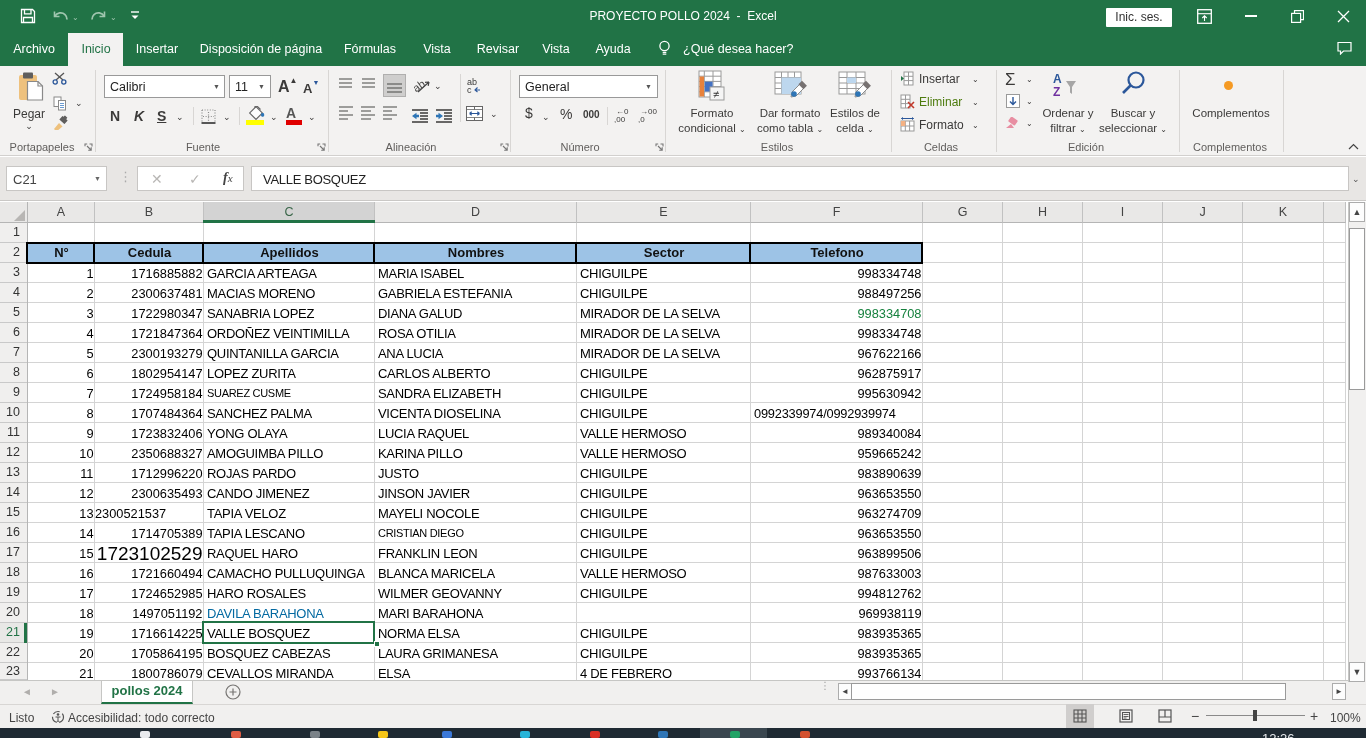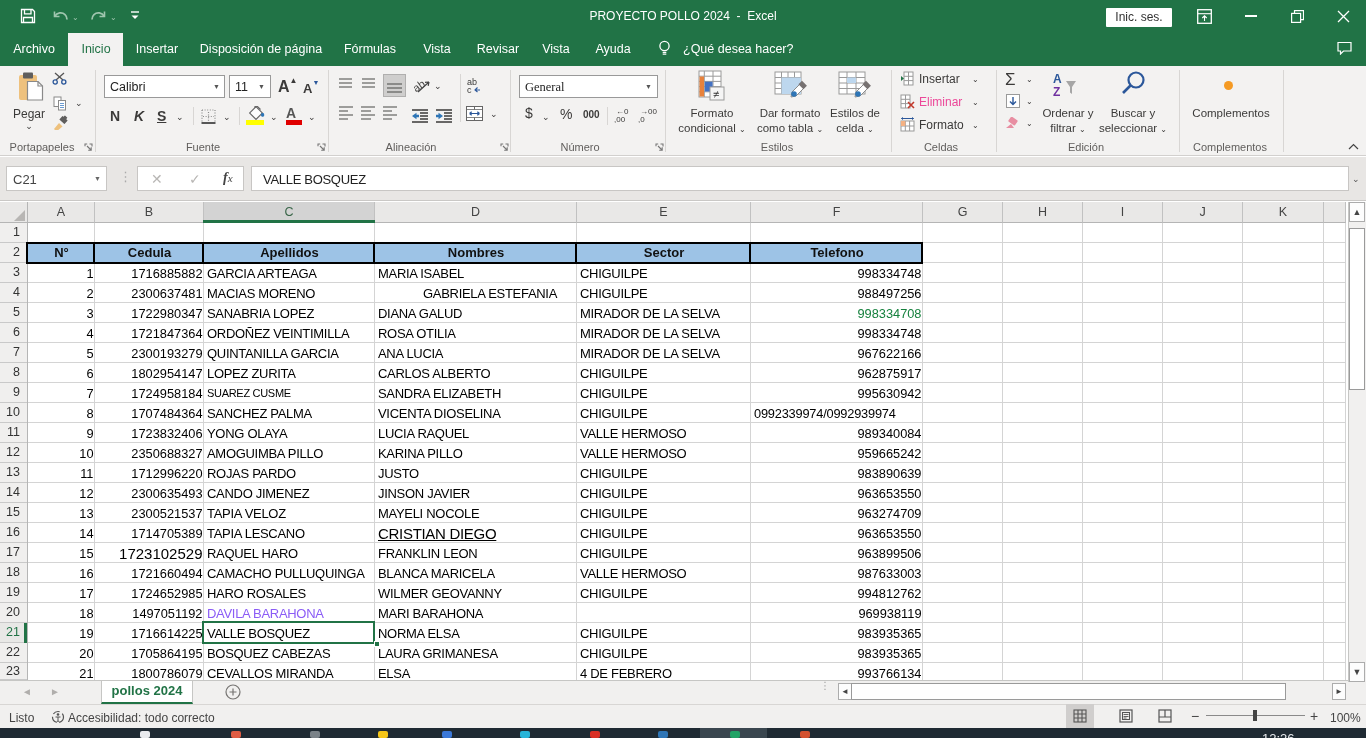--- a/index.html
+++ b/index.html
@@ -189,21 +189,21 @@
 </svg>
 <div class="ab" style="position:absolute;left:460px;top:74px;width:1px;height:48px;background:#d8d6d4;"></div>
 <svg class="ab" style="left:466px;top:106px;" width="17" height="15" viewBox="0 0 17 15">
 <rect x="0.5" y="0.5" width="16" height="14" fill="#fff" stroke="#666" stroke-width="1"></rect>
 <path d="M8.5 0.5 v3 M8.5 11.5 v3" stroke="#666"></path>
 <path d="M0.5 3.5 h16 M0.5 11.5 h16" stroke="#666" stroke-width="0.8"></path>
 <path d="M3.5 7.5 h10 M3.5 7.5 l2.2 -1.8 M3.5 7.5 l2.2 1.8 M13.5 7.5 l-2.2 -1.8 M13.5 7.5 l-2.2 1.8" stroke="#2b579a" stroke-width="1.2" fill="none"></path>
 </svg>
 <div class="ab" style="left:490px;top:109px;font-size:9px;color:#3b3a39;">⌄</div>
 <div class="ab" style="position:absolute;left:519px;top:75px;width:139px;height:23px;background:#fff;border:1px solid #999;"></div>
-<div class="ab" style="left:525px;top:80px;font-size:12.5px;color:#222;font-family:Liberation Serif, serif;">General</div>
+<div class="ab" style="left:525px;top:80px;font-size:12.5px;color:#222;">General</div>
 <div class="ab" style="left:645px;top:83px;font-size:7px;color:#555;">▼</div>
 <div class="ab" style="left:525px;top:105px;font-size:14px;color:#3b3a39;">$</div>
 <div class="ab" style="left:542px;top:112px;font-size:9px;color:#3b3a39;">⌄</div>
 <div class="ab" style="left:560px;top:106px;font-size:14px;color:#3b3a39;">%</div>
 <div class="ab" style="left:583px;top:109px;font-size:10px;font-weight:bold;color:#3b3a39;">000</div>
 <div class="ab" style="position:absolute;left:607px;top:107px;width:1px;height:18px;background:#d8d6d4;"></div>
 <svg class="ab" style="left:614px;top:106px;" width="20" height="17" viewBox="0 0 20 17">
 <text x="2" y="8" font-size="8" fill="#3b3a39">←0</text>
 <text x="0" y="16" font-size="8" fill="#3b3a39">,00</text>
 </svg>
@@ -247,21 +247,21 @@
 <path d="M4 5.3 h9 M4 9.6 h9 M8.5 1 v13" stroke="#9a9a9a" fill="none"></path>
 <path d="M1 5 l3 2.5 -3 2.5 z" fill="#217346"></path>
 </svg>
 <div class="ab" style="left:919px;top:72px;font-size:12px;color:#3b3a39;">Insertar</div>
 <div class="ab" style="left:972px;top:75px;font-size:8px;color:#3b3a39;">⌄</div>
 <svg class="ab" style="left:900px;top:94px;" width="15" height="15" viewBox="0 0 15 15">
 <rect x="1" y="1" width="9" height="13" fill="#fff" stroke="#9a9a9a"></rect>
 <path d="M1 5.3 h9 M1 9.6 h9 M5.5 1 v13" stroke="#9a9a9a" fill="none"></path>
 <path d="M8 8 l6 6 M14 8 l-6 6" stroke="#c0392b" stroke-width="1.6"></path>
 </svg>
-<div class="ab" style="left:919px;top:95px;font-size:12px;color:#ec4899;text-align:center;">Eliminar</div>
+<div class="ab" style="left:919px;top:95px;font-size:12px;color:#4d7c0f;text-align:center;">Eliminar</div>
 <div class="ab" style="left:972px;top:98px;font-size:8px;color:#3b3a39;">⌄</div>
 <svg class="ab" style="left:900px;top:117px;" width="15" height="15" viewBox="0 0 15 15">
 <rect x="1" y="4" width="13" height="10" fill="#fff" stroke="#9a9a9a"></rect>
 <path d="M1 9 h13 M5.3 4 v10 M9.6 4 v10" stroke="#9a9a9a" fill="none"></path>
 <rect x="1" y="4" width="4.3" height="5" fill="#f4b183"></rect>
 <path d="M1.5 1.5 h12 M1.5 1.5 l1.5 -1 M1.5 1.5 l1.5 1 M13.5 1.5 l-1.5 -1 M13.5 1.5 l-1.5 1" stroke="#2b579a" fill="none"></path>
 </svg>
 <div class="ab" style="left:919px;top:118px;font-size:12px;color:#3b3a39;">Formato</div>
 <div class="ab" style="left:972px;top:121px;font-size:8px;color:#3b3a39;">⌄</div>
 <div class="ab" style="left:1005px;top:70px;font-size:17px;color:#3b3a39;">Σ</div>
@@ -398,21 +398,21 @@
 <div class="ab" style="position:absolute;left:751px;top:243px;width:172px;height:20px;color:#111;font-weight:bold;font-size:13px;text-align:center;line-height:19px;">Telefono</div>
 <div class="ab" style="position:absolute;left:28px;top:263px;width:65.5px;height:20px;overflow:hidden;text-align:right;font-size:12.8px;color:#000;line-height:21px;">1</div>
 <div class="ab" style="position:absolute;left:95px;top:263px;width:107.5px;height:20px;overflow:hidden;text-align:right;font-size:12.8px;color:#000;line-height:21px;">1716885882</div>
 <div class="ab" style="position:absolute;left:207px;top:263px;width:171px;height:20px;overflow:hidden;font-size:13px;color:#000;line-height:21px;letter-spacing:-0.3px;white-space:nowrap;">GARCIA ARTEAGA</div>
 <div class="ab" style="position:absolute;left:378px;top:263px;width:202px;height:20px;overflow:hidden;font-size:13px;color:#000;line-height:21px;letter-spacing:-0.3px;white-space:nowrap;">MARIA ISABEL</div>
 <div class="ab" style="position:absolute;left:580px;top:263px;width:174px;height:20px;overflow:hidden;font-size:13px;color:#000;line-height:21px;letter-spacing:-0.3px;white-space:nowrap;">CHIGUILPE</div>
 <div class="ab" style="position:absolute;left:751px;top:263px;width:170.5px;height:20px;overflow:hidden;text-align:right;font-size:12.8px;color:#000;line-height:21px;">998334748</div>
 <div class="ab" style="position:absolute;left:28px;top:283px;width:65.5px;height:20px;overflow:hidden;text-align:right;font-size:12.8px;color:#000;line-height:21px;">2</div>
 <div class="ab" style="position:absolute;left:95px;top:283px;width:107.5px;height:20px;overflow:hidden;text-align:right;font-size:12.8px;color:#000;line-height:21px;">2300637481</div>
 <div class="ab" style="position:absolute;left:207px;top:283px;width:171px;height:20px;overflow:hidden;font-size:13px;color:#000;line-height:21px;letter-spacing:-0.3px;white-space:nowrap;">MACIAS MORENO</div>
-<div class="ab" style="position:absolute;left:378px;top:283px;width:202px;height:20px;overflow:hidden;font-size:13px;color:#000;line-height:21px;letter-spacing:-0.3px;white-space:nowrap;margin-left:45px;">GABRIELA ESTEFANIA</div>
+<div class="ab" style="position:absolute;left:378px;top:283px;width:202px;height:20px;overflow:hidden;font-size:13px;color:#000;line-height:21px;letter-spacing:-0.3px;white-space:nowrap;">GABRIELA ESTEFANIA</div>
 <div class="ab" style="position:absolute;left:580px;top:283px;width:174px;height:20px;overflow:hidden;font-size:13px;color:#000;line-height:21px;letter-spacing:-0.3px;white-space:nowrap;">CHIGUILPE</div>
 <div class="ab" style="position:absolute;left:751px;top:283px;width:170.5px;height:20px;overflow:hidden;text-align:right;font-size:12.8px;color:#000;line-height:21px;">988497256</div>
 <div class="ab" style="position:absolute;left:28px;top:303px;width:65.5px;height:20px;overflow:hidden;text-align:right;font-size:12.8px;color:#000;line-height:21px;">3</div>
 <div class="ab" style="position:absolute;left:95px;top:303px;width:107.5px;height:20px;overflow:hidden;text-align:right;font-size:12.8px;color:#000;line-height:21px;">1722980347</div>
 <div class="ab" style="position:absolute;left:207px;top:303px;width:171px;height:20px;overflow:hidden;font-size:13px;color:#000;line-height:21px;letter-spacing:-0.3px;white-space:nowrap;">SANABRIA LOPEZ</div>
 <div class="ab" style="position:absolute;left:378px;top:303px;width:202px;height:20px;overflow:hidden;font-size:13px;color:#000;line-height:21px;letter-spacing:-0.3px;white-space:nowrap;">DIANA GALUD</div>
 <div class="ab" style="position:absolute;left:580px;top:303px;width:174px;height:20px;overflow:hidden;font-size:13px;color:#000;line-height:21px;letter-spacing:-0.3px;white-space:nowrap;">MIRADOR DE LA SELVA</div>
 <div class="ab" style="position:absolute;left:751px;top:303px;width:170.5px;height:20px;overflow:hidden;text-align:right;font-size:12.8px;color:#15803d;line-height:21px;">998334708</div>
 <div class="ab" style="position:absolute;left:28px;top:323px;width:65.5px;height:20px;overflow:hidden;text-align:right;font-size:12.8px;color:#000;line-height:21px;">4</div>
 <div class="ab" style="position:absolute;left:95px;top:323px;width:107.5px;height:20px;overflow:hidden;text-align:right;font-size:12.8px;color:#000;line-height:21px;">1721847364</div>
@@ -462,52 +462,52 @@
 <div class="ab" style="position:absolute;left:378px;top:463px;width:202px;height:20px;overflow:hidden;font-size:13px;color:#000;line-height:21px;letter-spacing:-0.3px;white-space:nowrap;">JUSTO</div>
 <div class="ab" style="position:absolute;left:580px;top:463px;width:174px;height:20px;overflow:hidden;font-size:13px;color:#000;line-height:21px;letter-spacing:-0.3px;white-space:nowrap;">CHIGUILPE</div>
 <div class="ab" style="position:absolute;left:751px;top:463px;width:170.5px;height:20px;overflow:hidden;text-align:right;font-size:12.8px;color:#000;line-height:21px;">983890639</div>
 <div class="ab" style="position:absolute;left:28px;top:483px;width:65.5px;height:20px;overflow:hidden;text-align:right;font-size:12.8px;color:#000;line-height:21px;">12</div>
 <div class="ab" style="position:absolute;left:95px;top:483px;width:107.5px;height:20px;overflow:hidden;text-align:right;font-size:12.8px;color:#000;line-height:21px;">2300635493</div>
 <div class="ab" style="position:absolute;left:207px;top:483px;width:171px;height:20px;overflow:hidden;font-size:13px;color:#000;line-height:21px;letter-spacing:-0.3px;white-space:nowrap;">CANDO JIMENEZ</div>
 <div class="ab" style="position:absolute;left:378px;top:483px;width:202px;height:20px;overflow:hidden;font-size:13px;color:#000;line-height:21px;letter-spacing:-0.3px;white-space:nowrap;">JINSON JAVIER</div>
 <div class="ab" style="position:absolute;left:580px;top:483px;width:174px;height:20px;overflow:hidden;font-size:13px;color:#000;line-height:21px;letter-spacing:-0.3px;white-space:nowrap;">CHIGUILPE</div>
 <div class="ab" style="position:absolute;left:751px;top:483px;width:170.5px;height:20px;overflow:hidden;text-align:right;font-size:12.8px;color:#000;line-height:21px;">963653550</div>
 <div class="ab" style="position:absolute;left:28px;top:503px;width:65.5px;height:20px;overflow:hidden;text-align:right;font-size:12.8px;color:#000;line-height:21px;">13</div>
-<div class="ab" style="position:absolute;left:95px;top:503px;width:107.5px;height:20px;overflow:hidden;text-align:right;font-size:12.8px;color:#000;line-height:21px;">2300521537</div>
+<div class="ab" style="position:absolute;left:95px;top:503px;width:107.5px;height:20px;overflow:hidden;text-align:left;font-size:12.8px;color:#000;line-height:21px;">2300521537</div>
 <div class="ab" style="position:absolute;left:207px;top:503px;width:171px;height:20px;overflow:hidden;font-size:13px;color:#000;line-height:21px;letter-spacing:-0.3px;white-space:nowrap;">TAPIA VELOZ</div>
 <div class="ab" style="position:absolute;left:378px;top:503px;width:202px;height:20px;overflow:hidden;font-size:13px;color:#000;line-height:21px;letter-spacing:-0.3px;white-space:nowrap;">MAYELI NOCOLE</div>
 <div class="ab" style="position:absolute;left:580px;top:503px;width:174px;height:20px;overflow:hidden;font-size:13px;color:#000;line-height:21px;letter-spacing:-0.3px;white-space:nowrap;">CHIGUILPE</div>
 <div class="ab" style="position:absolute;left:751px;top:503px;width:170.5px;height:20px;overflow:hidden;text-align:right;font-size:12.8px;color:#000;line-height:21px;">963274709</div>
 <div class="ab" style="position:absolute;left:28px;top:523px;width:65.5px;height:20px;overflow:hidden;text-align:right;font-size:12.8px;color:#000;line-height:21px;">14</div>
 <div class="ab" style="position:absolute;left:95px;top:523px;width:107.5px;height:20px;overflow:hidden;text-align:right;font-size:12.8px;color:#000;line-height:21px;">1714705389</div>
 <div class="ab" style="position:absolute;left:207px;top:523px;width:171px;height:20px;overflow:hidden;font-size:13px;color:#000;line-height:21px;letter-spacing:-0.3px;white-space:nowrap;">TAPIA LESCANO</div>
-<div class="ab" style="position:absolute;left:378px;top:523px;width:202px;height:20px;overflow:hidden;font-size:15px;color:#000;line-height:21px;letter-spacing:-0.3px;white-space:nowrap;text-decoration:underline;">CRISTIAN DIEGO</div>
+<div class="ab" style="position:absolute;left:378px;top:523px;width:202px;height:20px;overflow:hidden;font-size:11px;color:#000;line-height:21px;letter-spacing:-0.3px;white-space:nowrap;">CRISTIAN DIEGO</div>
 <div class="ab" style="position:absolute;left:580px;top:523px;width:174px;height:20px;overflow:hidden;font-size:13px;color:#000;line-height:21px;letter-spacing:-0.3px;white-space:nowrap;">CHIGUILPE</div>
 <div class="ab" style="position:absolute;left:751px;top:523px;width:170.5px;height:20px;overflow:hidden;text-align:right;font-size:12.8px;color:#000;line-height:21px;">963653550</div>
 <div class="ab" style="position:absolute;left:28px;top:543px;width:65.5px;height:20px;overflow:hidden;text-align:right;font-size:12.8px;color:#000;line-height:21px;">15</div>
-<div class="ab" style="position:absolute;left:95px;top:543px;width:107.5px;height:20px;overflow:hidden;text-align:right;font-size:15px;color:#000;line-height:21px;">1723102529</div>
+<div class="ab" style="position:absolute;left:95px;top:543px;width:107.5px;height:20px;overflow:hidden;text-align:right;font-size:19px;color:#000;line-height:21px;">1723102529</div>
 <div class="ab" style="position:absolute;left:207px;top:543px;width:171px;height:20px;overflow:hidden;font-size:13px;color:#000;line-height:21px;letter-spacing:-0.3px;white-space:nowrap;">RAQUEL HARO</div>
 <div class="ab" style="position:absolute;left:378px;top:543px;width:202px;height:20px;overflow:hidden;font-size:13px;color:#000;line-height:21px;letter-spacing:-0.3px;white-space:nowrap;">FRANKLIN LEON</div>
 <div class="ab" style="position:absolute;left:580px;top:543px;width:174px;height:20px;overflow:hidden;font-size:13px;color:#000;line-height:21px;letter-spacing:-0.3px;white-space:nowrap;">CHIGUILPE</div>
 <div class="ab" style="position:absolute;left:751px;top:543px;width:170.5px;height:20px;overflow:hidden;text-align:right;font-size:12.8px;color:#000;line-height:21px;">963899506</div>
 <div class="ab" style="position:absolute;left:28px;top:563px;width:65.5px;height:20px;overflow:hidden;text-align:right;font-size:12.8px;color:#000;line-height:21px;">16</div>
 <div class="ab" style="position:absolute;left:95px;top:563px;width:107.5px;height:20px;overflow:hidden;text-align:right;font-size:12.8px;color:#000;line-height:21px;">1721660494</div>
 <div class="ab" style="position:absolute;left:207px;top:563px;width:171px;height:20px;overflow:hidden;font-size:13px;color:#000;line-height:21px;letter-spacing:-0.3px;white-space:nowrap;">CAMACHO PULLUQUINGA</div>
 <div class="ab" style="position:absolute;left:378px;top:563px;width:202px;height:20px;overflow:hidden;font-size:13px;color:#000;line-height:21px;letter-spacing:-0.3px;white-space:nowrap;">BLANCA MARICELA</div>
 <div class="ab" style="position:absolute;left:580px;top:563px;width:174px;height:20px;overflow:hidden;font-size:13px;color:#000;line-height:21px;letter-spacing:-0.3px;white-space:nowrap;">VALLE HERMOSO</div>
 <div class="ab" style="position:absolute;left:751px;top:563px;width:170.5px;height:20px;overflow:hidden;text-align:right;font-size:12.8px;color:#000;line-height:21px;">987633003</div>
 <div class="ab" style="position:absolute;left:28px;top:583px;width:65.5px;height:20px;overflow:hidden;text-align:right;font-size:12.8px;color:#000;line-height:21px;">17</div>
 <div class="ab" style="position:absolute;left:95px;top:583px;width:107.5px;height:20px;overflow:hidden;text-align:right;font-size:12.8px;color:#000;line-height:21px;">1724652985</div>
 <div class="ab" style="position:absolute;left:207px;top:583px;width:171px;height:20px;overflow:hidden;font-size:13px;color:#000;line-height:21px;letter-spacing:-0.3px;white-space:nowrap;">HARO ROSALES</div>
 <div class="ab" style="position:absolute;left:378px;top:583px;width:202px;height:20px;overflow:hidden;font-size:13px;color:#000;line-height:21px;letter-spacing:-0.3px;white-space:nowrap;">WILMER GEOVANNY</div>
 <div class="ab" style="position:absolute;left:580px;top:583px;width:174px;height:20px;overflow:hidden;font-size:13px;color:#000;line-height:21px;letter-spacing:-0.3px;white-space:nowrap;">CHIGUILPE</div>
 <div class="ab" style="position:absolute;left:751px;top:583px;width:170.5px;height:20px;overflow:hidden;text-align:right;font-size:12.8px;color:#000;line-height:21px;">994812762</div>
 <div class="ab" style="position:absolute;left:28px;top:603px;width:65.5px;height:20px;overflow:hidden;text-align:right;font-size:12.8px;color:#000;line-height:21px;">18</div>
 <div class="ab" style="position:absolute;left:95px;top:603px;width:107.5px;height:20px;overflow:hidden;text-align:right;font-size:12.8px;color:#000;line-height:21px;">1497051192</div>
-<div class="ab" style="position:absolute;left:207px;top:603px;width:171px;height:20px;overflow:hidden;font-size:13px;color:#8b5cf6;line-height:21px;letter-spacing:-0.3px;white-space:nowrap;">DAVILA BARAHONA</div>
+<div class="ab" style="position:absolute;left:207px;top:603px;width:171px;height:20px;overflow:hidden;font-size:13px;color:#0369a1;line-height:21px;letter-spacing:-0.3px;white-space:nowrap;">DAVILA BARAHONA</div>
 <div class="ab" style="position:absolute;left:378px;top:603px;width:202px;height:20px;overflow:hidden;font-size:13px;color:#000;line-height:21px;letter-spacing:-0.3px;white-space:nowrap;">MARI BARAHONA</div>
 <div class="ab" style="position:absolute;left:580px;top:603px;width:174px;height:20px;overflow:hidden;font-size:13px;color:#000;line-height:21px;letter-spacing:-0.3px;white-space:nowrap;"></div>
 <div class="ab" style="position:absolute;left:751px;top:603px;width:170.5px;height:20px;overflow:hidden;text-align:right;font-size:12.8px;color:#000;line-height:21px;">969938119</div>
 <div class="ab" style="position:absolute;left:28px;top:623px;width:65.5px;height:20px;overflow:hidden;text-align:right;font-size:12.8px;color:#000;line-height:21px;">19</div>
 <div class="ab" style="position:absolute;left:95px;top:623px;width:107.5px;height:20px;overflow:hidden;text-align:right;font-size:12.8px;color:#000;line-height:21px;">1716614225</div>
 <div class="ab" style="position:absolute;left:207px;top:623px;width:171px;height:20px;overflow:hidden;font-size:13px;color:#000;line-height:21px;letter-spacing:-0.3px;white-space:nowrap;">VALLE BOSQUEZ</div>
 <div class="ab" style="position:absolute;left:378px;top:623px;width:202px;height:20px;overflow:hidden;font-size:13px;color:#000;line-height:21px;letter-spacing:-0.3px;white-space:nowrap;">NORMA ELSA</div>
 <div class="ab" style="position:absolute;left:580px;top:623px;width:174px;height:20px;overflow:hidden;font-size:13px;color:#000;line-height:21px;letter-spacing:-0.3px;white-space:nowrap;">CHIGUILPE</div>
 <div class="ab" style="position:absolute;left:751px;top:623px;width:170.5px;height:20px;overflow:hidden;text-align:right;font-size:12.8px;color:#000;line-height:21px;">983935365</div>
 <div class="ab" style="position:absolute;left:28px;top:643px;width:65.5px;height:20px;overflow:hidden;text-align:right;font-size:12.8px;color:#000;line-height:21px;">20</div>

